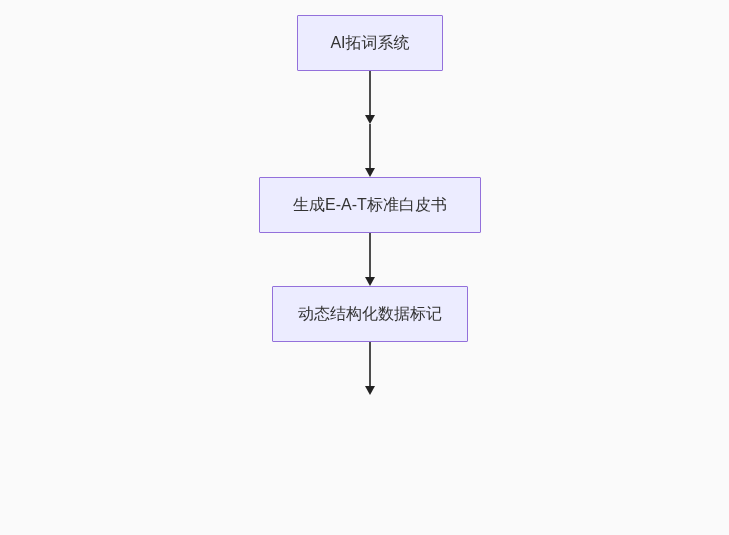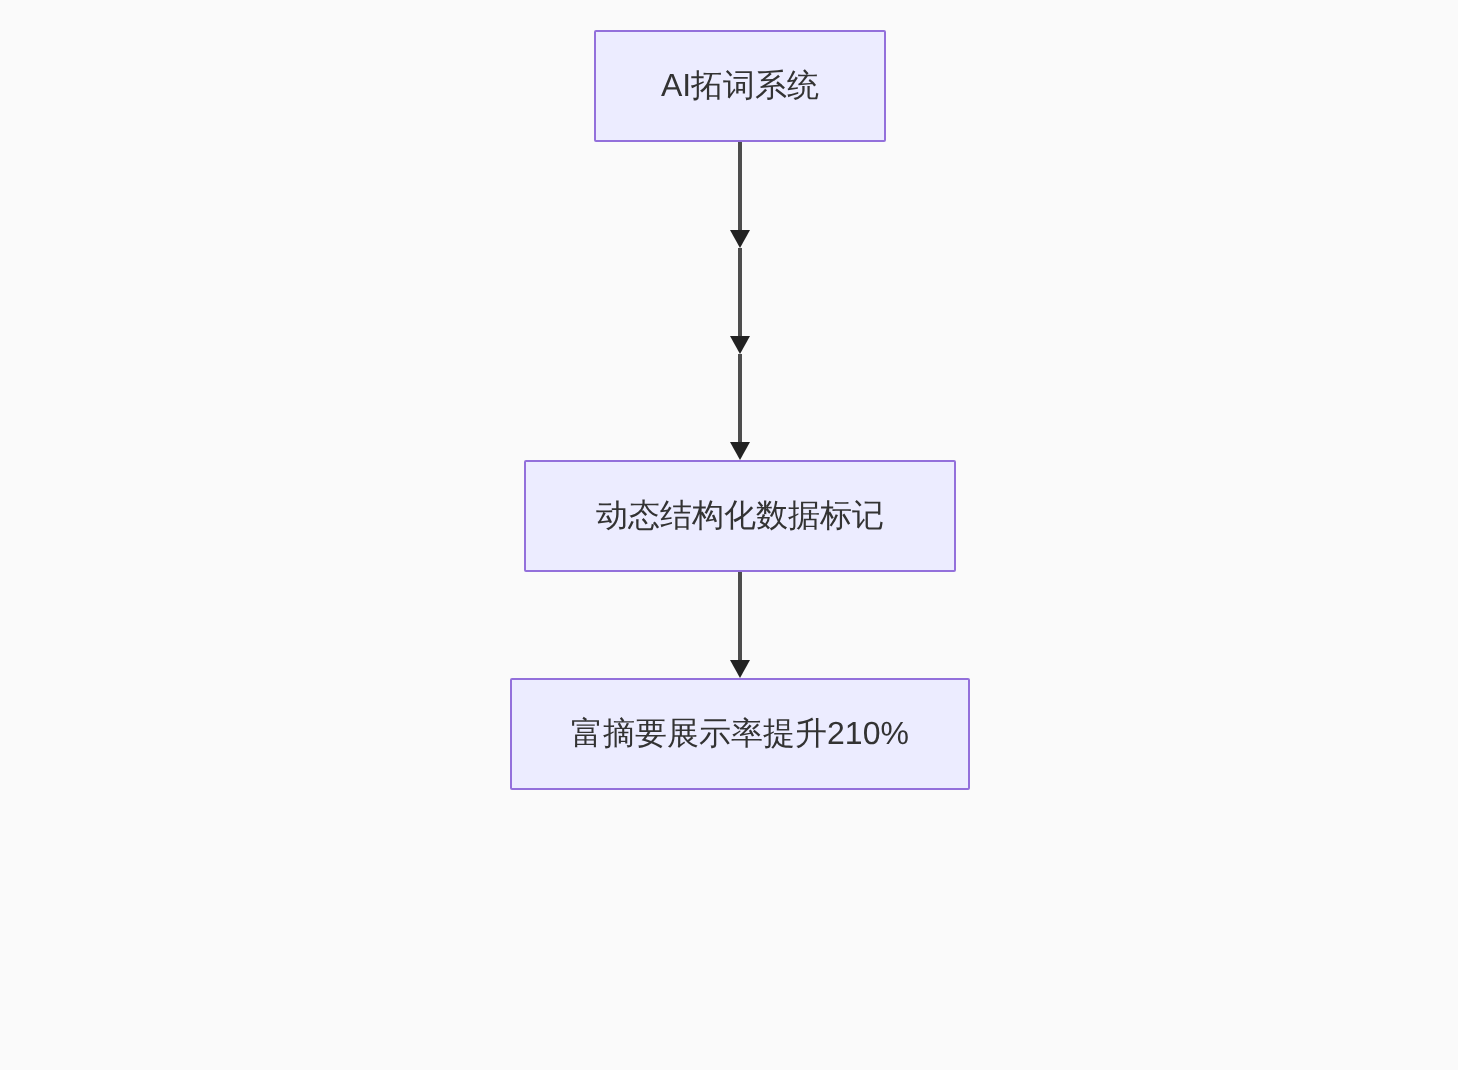--- a/index.html
+++ b/index.html
@@ -40,21 +40,21 @@
     display: flex;
     align-items: center;
     justify-content: center;
     text-align: center;
     white-space: nowrap;
   }
   
   .node.n0 { width: 146px; }
   .node.n1 { width: 190px; }
   .node.n2 { width: 222px; }
-  .node.n3 { width: 216px; justify-content: center; }
+  .node.n3 { width: 196px; justify-content: center; }
   .node.n4 { width: 230px; }
   .connector {
     height: 53px;
     display: flex;
     flex-direction: column;
     align-items: center;
     justify-content: flex-start;
   }
   .connector .line {
     width: 2px;
@@ -82,33 +82,33 @@
       <div class="line"></div>
       <div class="arrowhead"></div>
     </div>
 
 
     <div class="connector">
       <div class="line"></div>
       <div class="arrowhead"></div>
     </div>
 
+    <div class="node n2">
+      <span>生成E-A-T标准白皮书</span>
+    </div>
 
     <div class="connector">
       <div class="line"></div>
       <div class="arrowhead"></div>
     </div>
 
     <div class="node n3">
       <span>动态结构化数据标记</span>
     </div>
 
     <div class="connector">
       <div class="line"></div>
       <div class="arrowhead"></div>
     </div>
 
-    <div class="node n4">
-      <span>富摘要展示率提升210%</span>
-    </div>
 
   </div>
 </div>
 
 </body></html>

